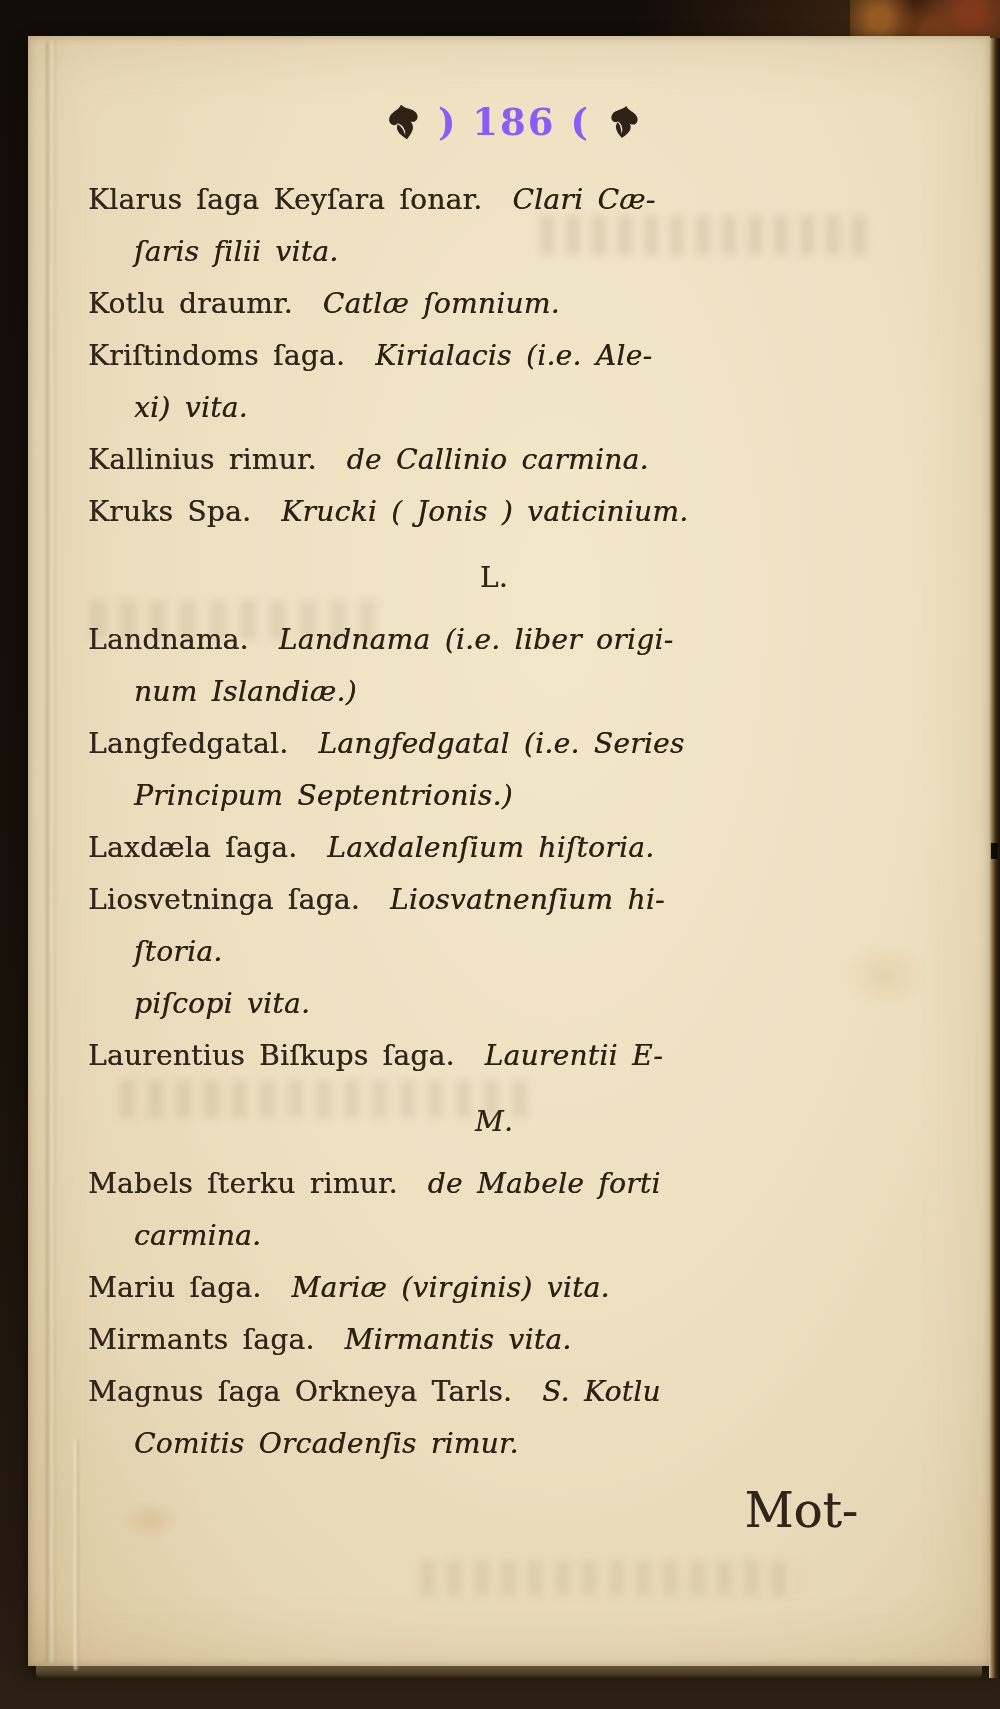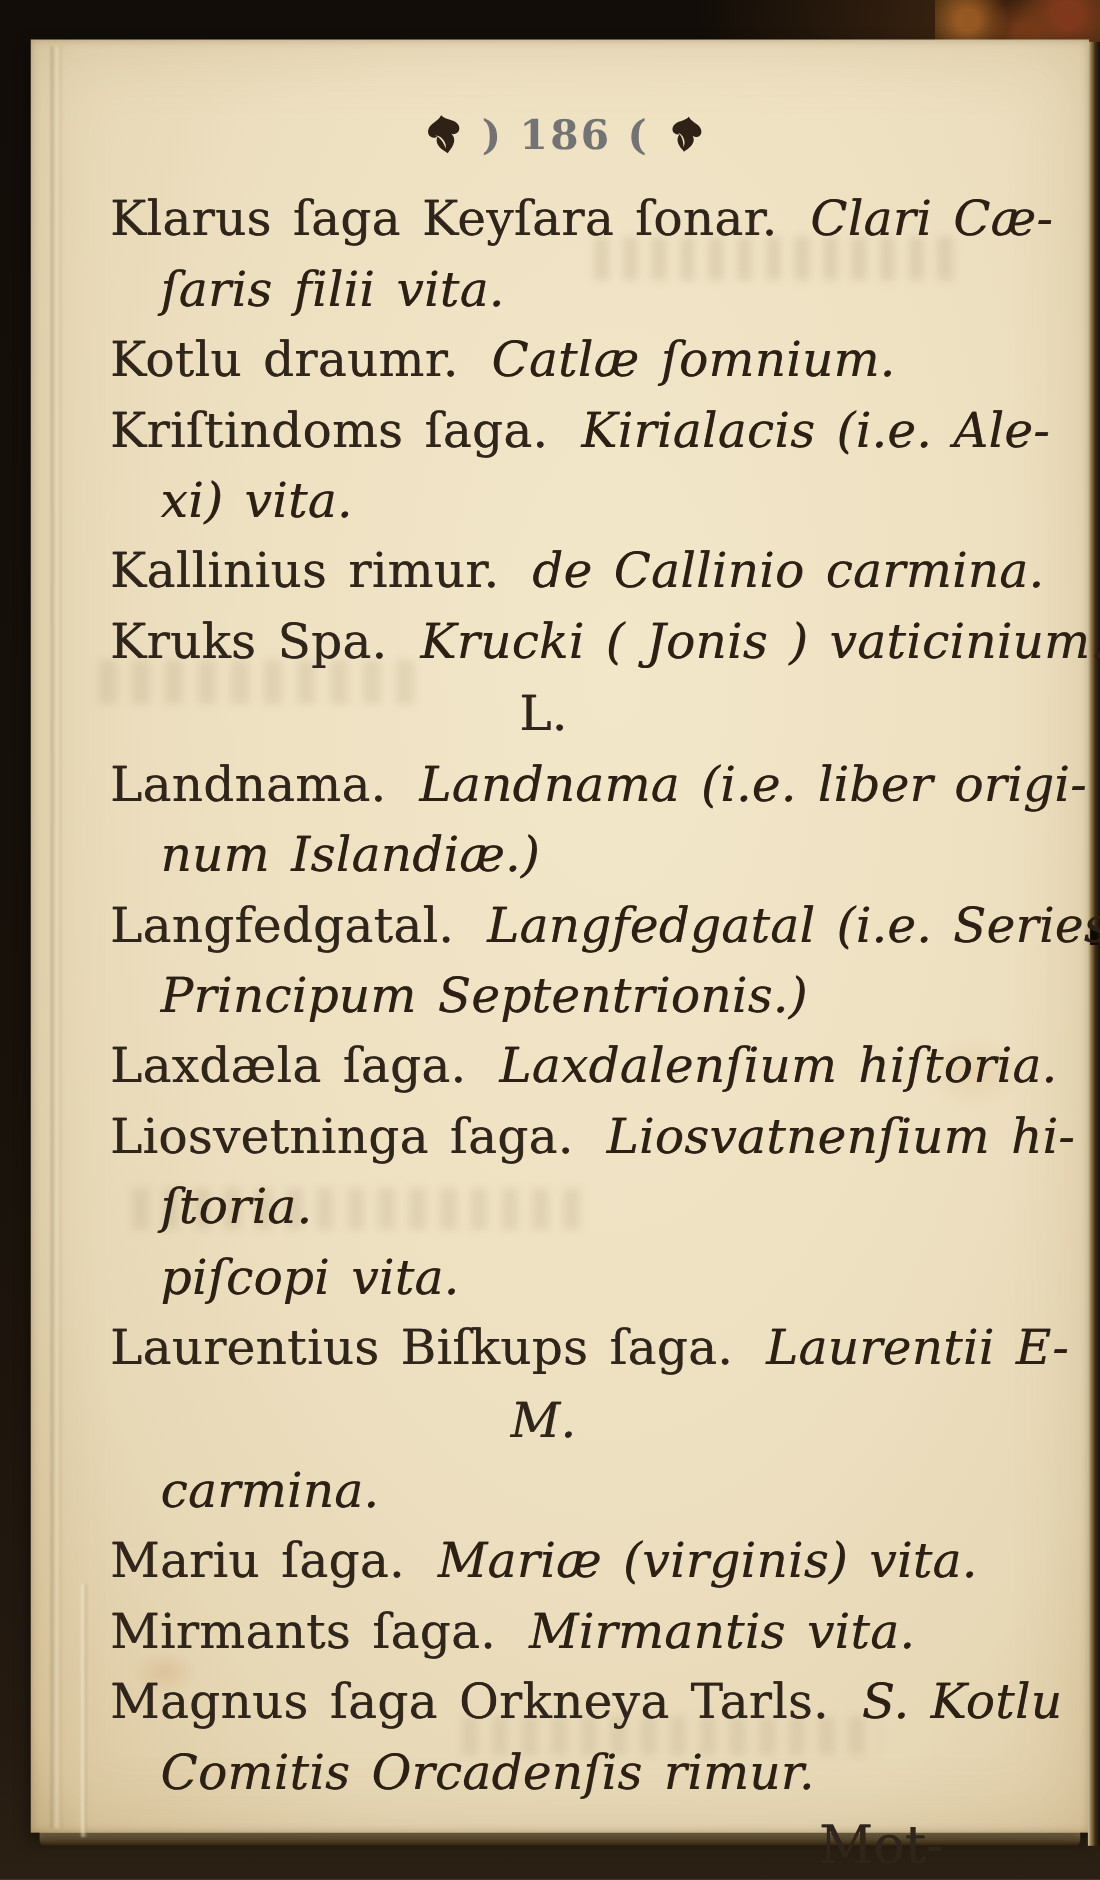--- a/index.html
+++ b/index.html
@@ -69,29 +69,29 @@
   .s2{left:840px;top:940px;width:90px;height:70px;background:radial-gradient(ellipse,rgba(200,140,70,0.15),transparent 70%);}
 
   
   .content{
     position:absolute;left:28px;top:36px;width:962px;z-index:5;
     box-sizing:border-box;padding:64px 50px 0 60px;
     color:#30251a;
   }
   .pagehead{
     text-align:center;font-size:37px;margin:0 0 30px 0;font-weight:bold;
-    letter-spacing:2px;color:#737373;
+    letter-spacing:2px;color:#8b5cf6;
     display:flex;align-items:center;justify-content:center;gap:14px;
   }
   .orn{width:40px;height:40px;display:inline-block;}
   .orn svg{width:100%;height:100%;fill:#2d2215;}
   .orn.left{transform:rotate(-10deg);}
   .orn.right{transform:rotate(8deg) scale(0.92);}
   .line{
-    margin:12px;font-size:44px;line-height:52px;white-space:nowrap;
+    margin:0;font-size:28px;line-height:52px;white-space:nowrap;
     word-spacing:5px;letter-spacing:0.3px;
     text-shadow:0.4px 0 0 rgba(48,37,26,0.8);
   }
   .line .r{font-style:normal;}
   .line .i{font-style:italic;color:#2b2013;}
   .line.first .i{margin-left:30px;}
   .line.cont{padding-left:46px;}
   .line.section{text-align:center;margin-top:14px;margin-bottom:10px;padding-right:40px;}
   .line.sec-m .r{font-style:italic;}
   .catchword{
@@ -150,20 +150,21 @@
     <p class="line first"><span class="r">Langfedgatal.</span><span class="i">Langfedgatal (i.e. Series</span></p>
     <p class="line cont"><span class="i">Principum Septentrionis.)</span></p>
     <p class="line first"><span class="r">Laxdæla ſaga.</span><span class="i">Laxdalenſium hiſtoria.</span></p>
     <p class="line first"><span class="r">Liosvetninga ſaga.</span><span class="i">Liosvatnenſium hi-</span></p>
     <p class="line cont"><span class="i">ſtoria.</span></p>
     <p class="line cont"><span class="i">piſcopi vita.</span></p>
     <p class="line first"><span class="r">Laurentius Biſkups ſaga.</span><span class="i">Laurentii E-</span></p>
 
     <p class="line section sec-m"><span class="r">M.</span></p>
 
+    <p class="line first"><span class="r">Mabels ſterku rimur.</span><span class="i">de Mabele forti</span></p>
     <p class="line cont"><span class="i">carmina.</span></p>
     <p class="line first"><span class="r">Mariu ſaga.</span><span class="i">Mariæ (virginis) vita.</span></p>
     <p class="line first"><span class="r">Mirmants ſaga.</span><span class="i">Mirmantis vita.</span></p>
     <p class="line first"><span class="r">Magnus ſaga Orkneya Tarls.</span><span class="i">S. Kotlu</span></p>
     <p class="line cont"><span class="i">Comitis Orcadenſis rimur.</span></p>
 
     <p class="catchword">Mot-</p>
 
   </div>
 </div>

